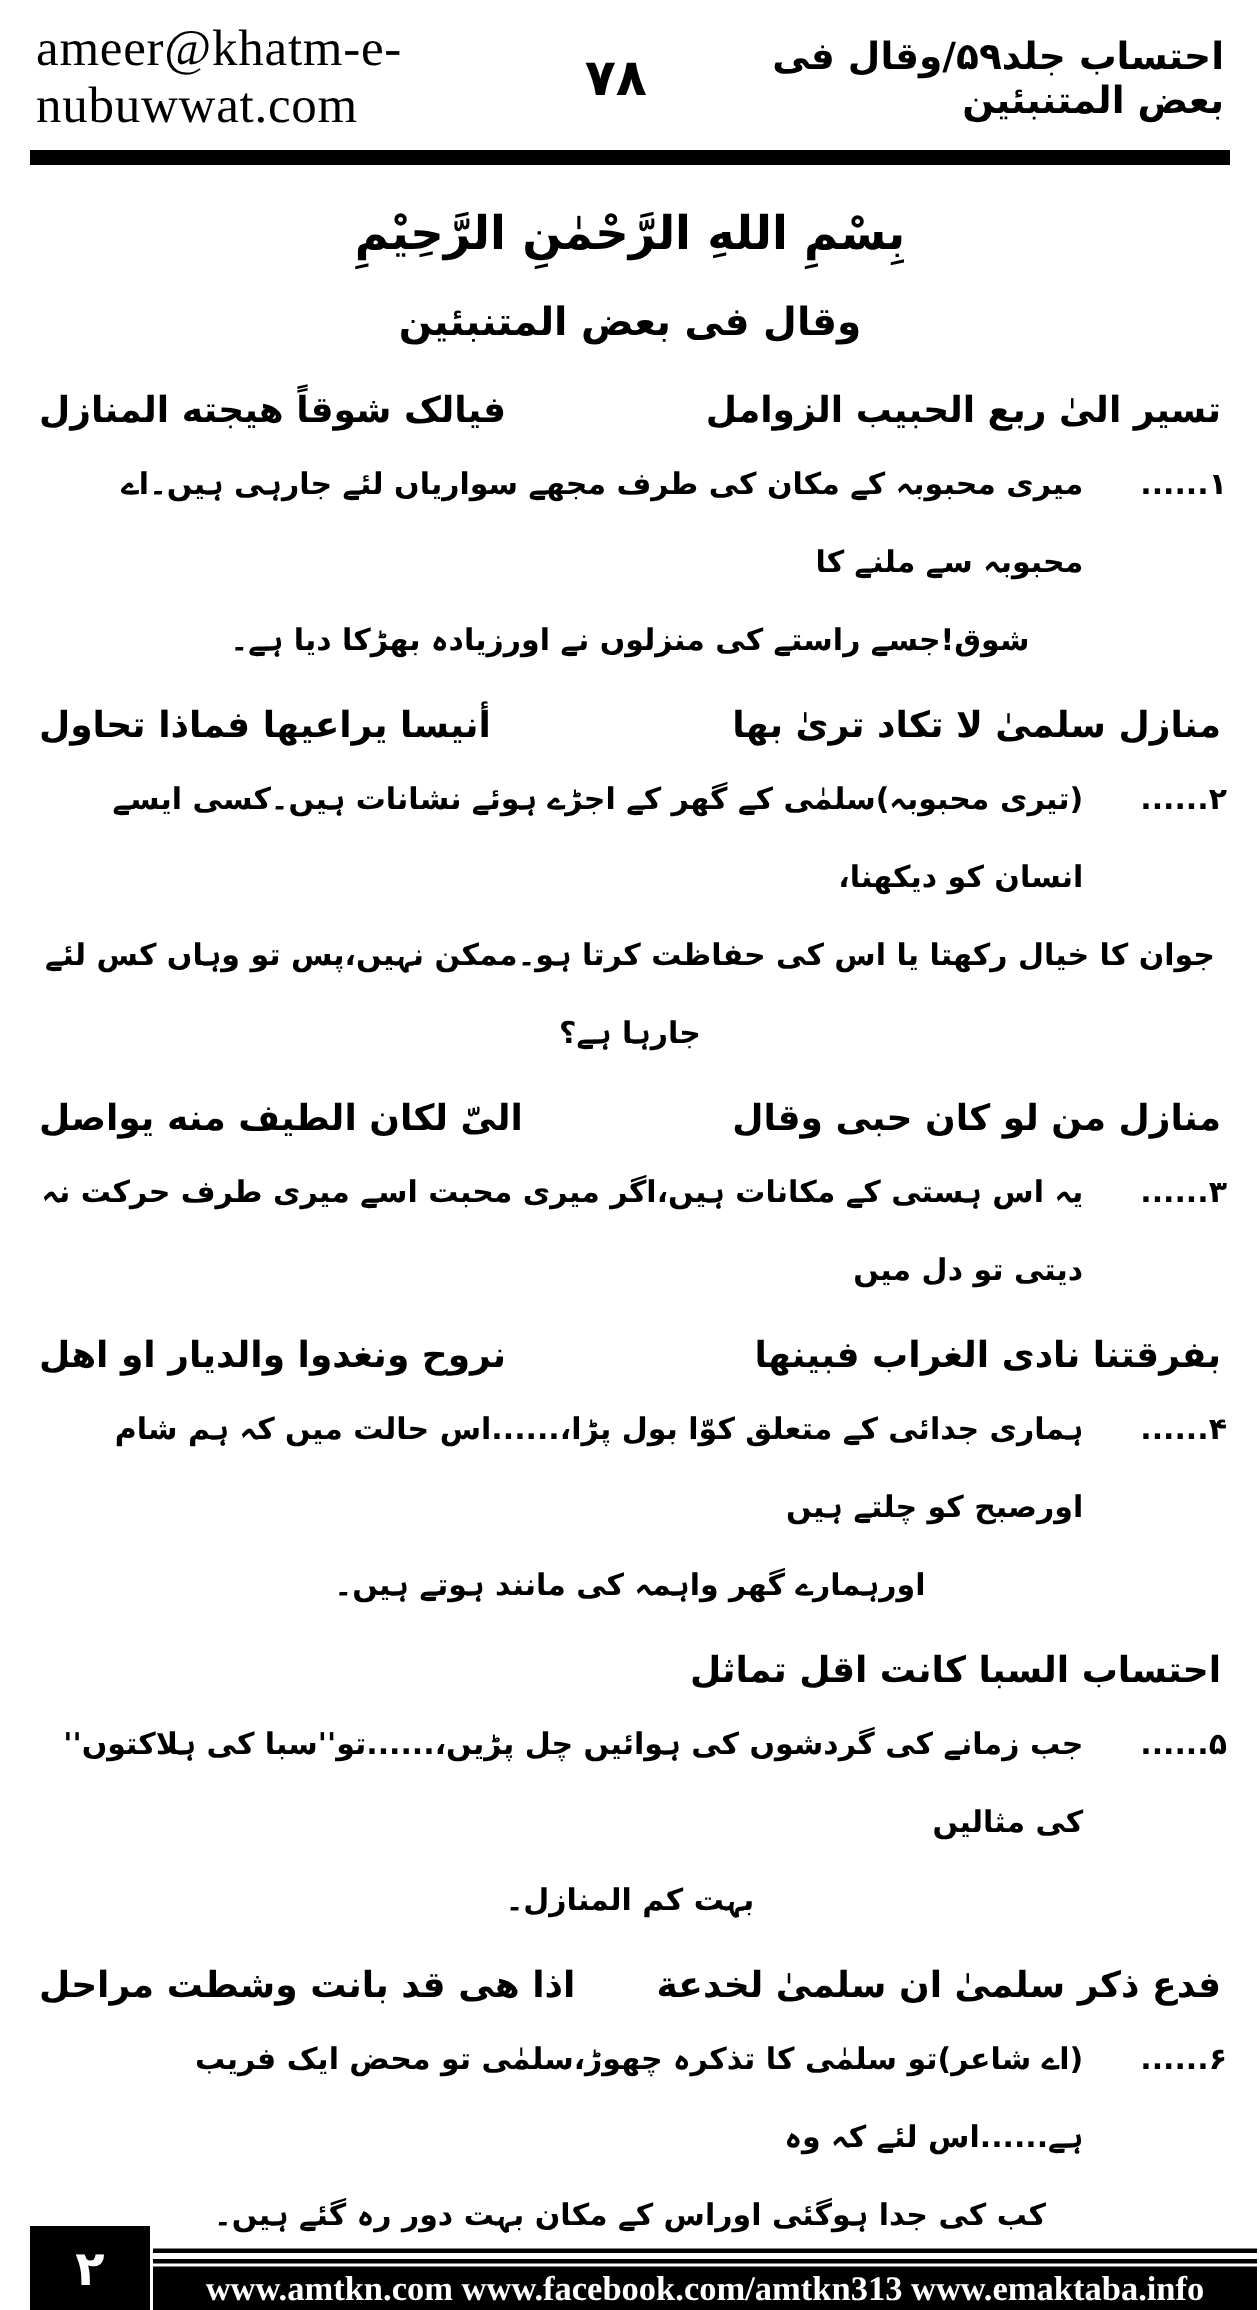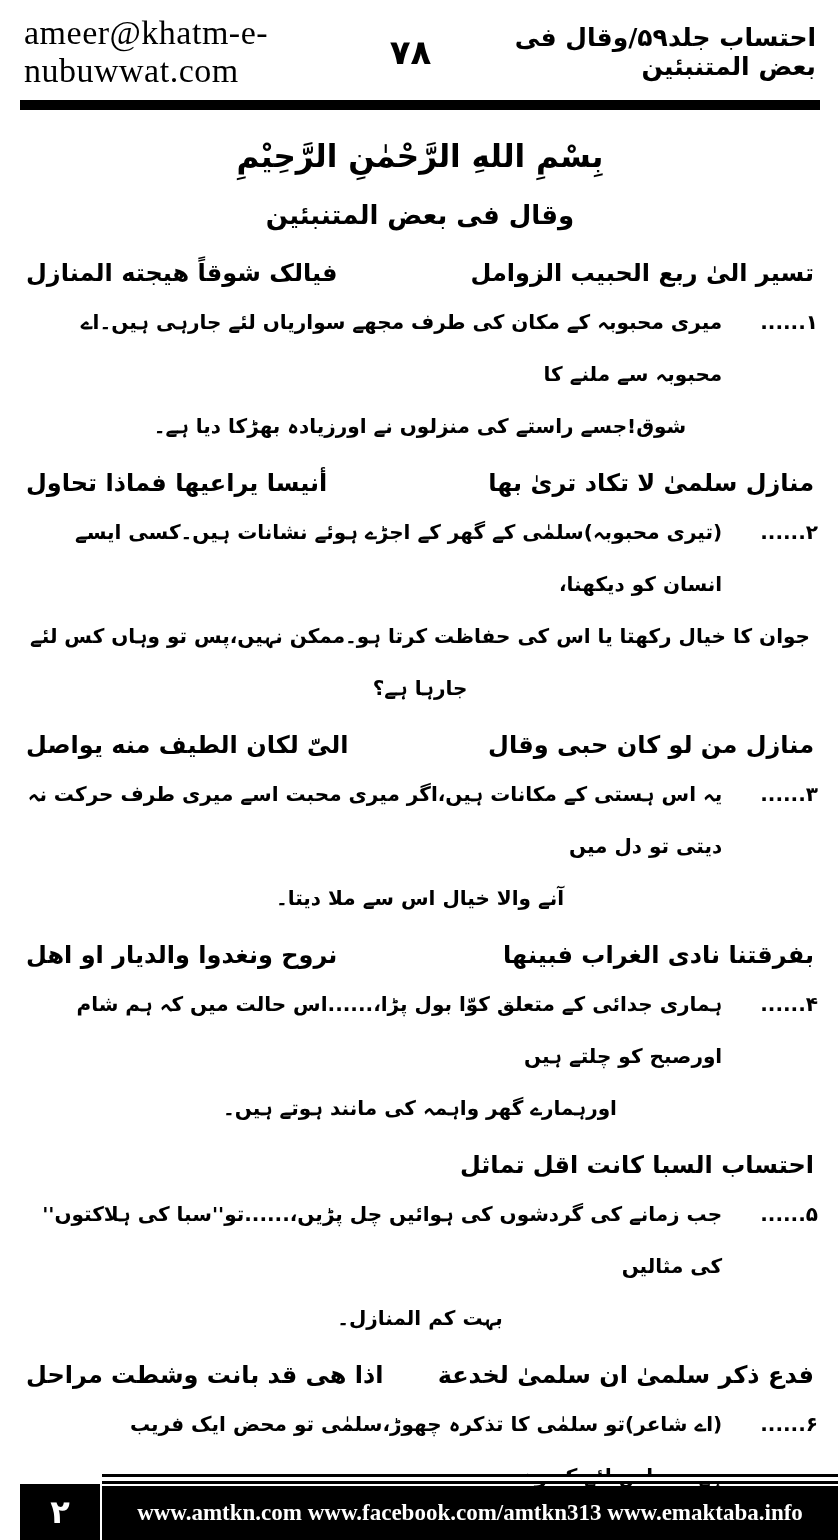--- a/index.html
+++ b/index.html
@@ -97,21 +97,21 @@
     position:absolute; left:102px; right:2px; bottom:0;
   }
   .double-line {
     height:10px;
     border-top:3px solid #000;
     border-bottom:3px solid #000;
     background:#fff;
   }
   .url-bar {
     margin-top:2px;
-    height:54px; background:#000;
+    height:29px; background:#000;
     display:flex; align-items:center; justify-content:center;
   }
   .url-text {
     color:#fff;
     font-family:"Liberation Serif", serif;
     font-weight:700; font-size:23px;
     white-space:nowrap;
   }
 </style>
 </head>
@@ -158,21 +158,20 @@
 
     <div class="verse">
       <div class="couplet">
         <span class="hemi">منازل من لو کان حبی وقال</span>
         <span class="hemi">الیّ لکان الطیف منه یواصل</span>
       </div>
       <div class="trans1">
         <span class="vnum">۳......</span>
         <span class="ttext">یہ اس ہستی کے مکانات ہیں،اگر میری محبت اسے میری طرف حرکت نہ دیتی تو دل میں</span>
       </div>
-      <div class="trans2">آنے والا خیال اس سے ملا دیتا۔</div>
     </div>
 
     <div class="verse">
       <div class="couplet">
         <span class="hemi">بفرقتنا نادی الغراب فبینها</span>
         <span class="hemi">نروح ونغدوا والدیار او اهل</span>
       </div>
       <div class="trans1">
         <span class="vnum">۴......</span>
         <span class="ttext">ہماری جدائی کے متعلق کوّا بول پڑا،......اس حالت میں کہ ہم شام اورصبح کو چلتے ہیں</span>

